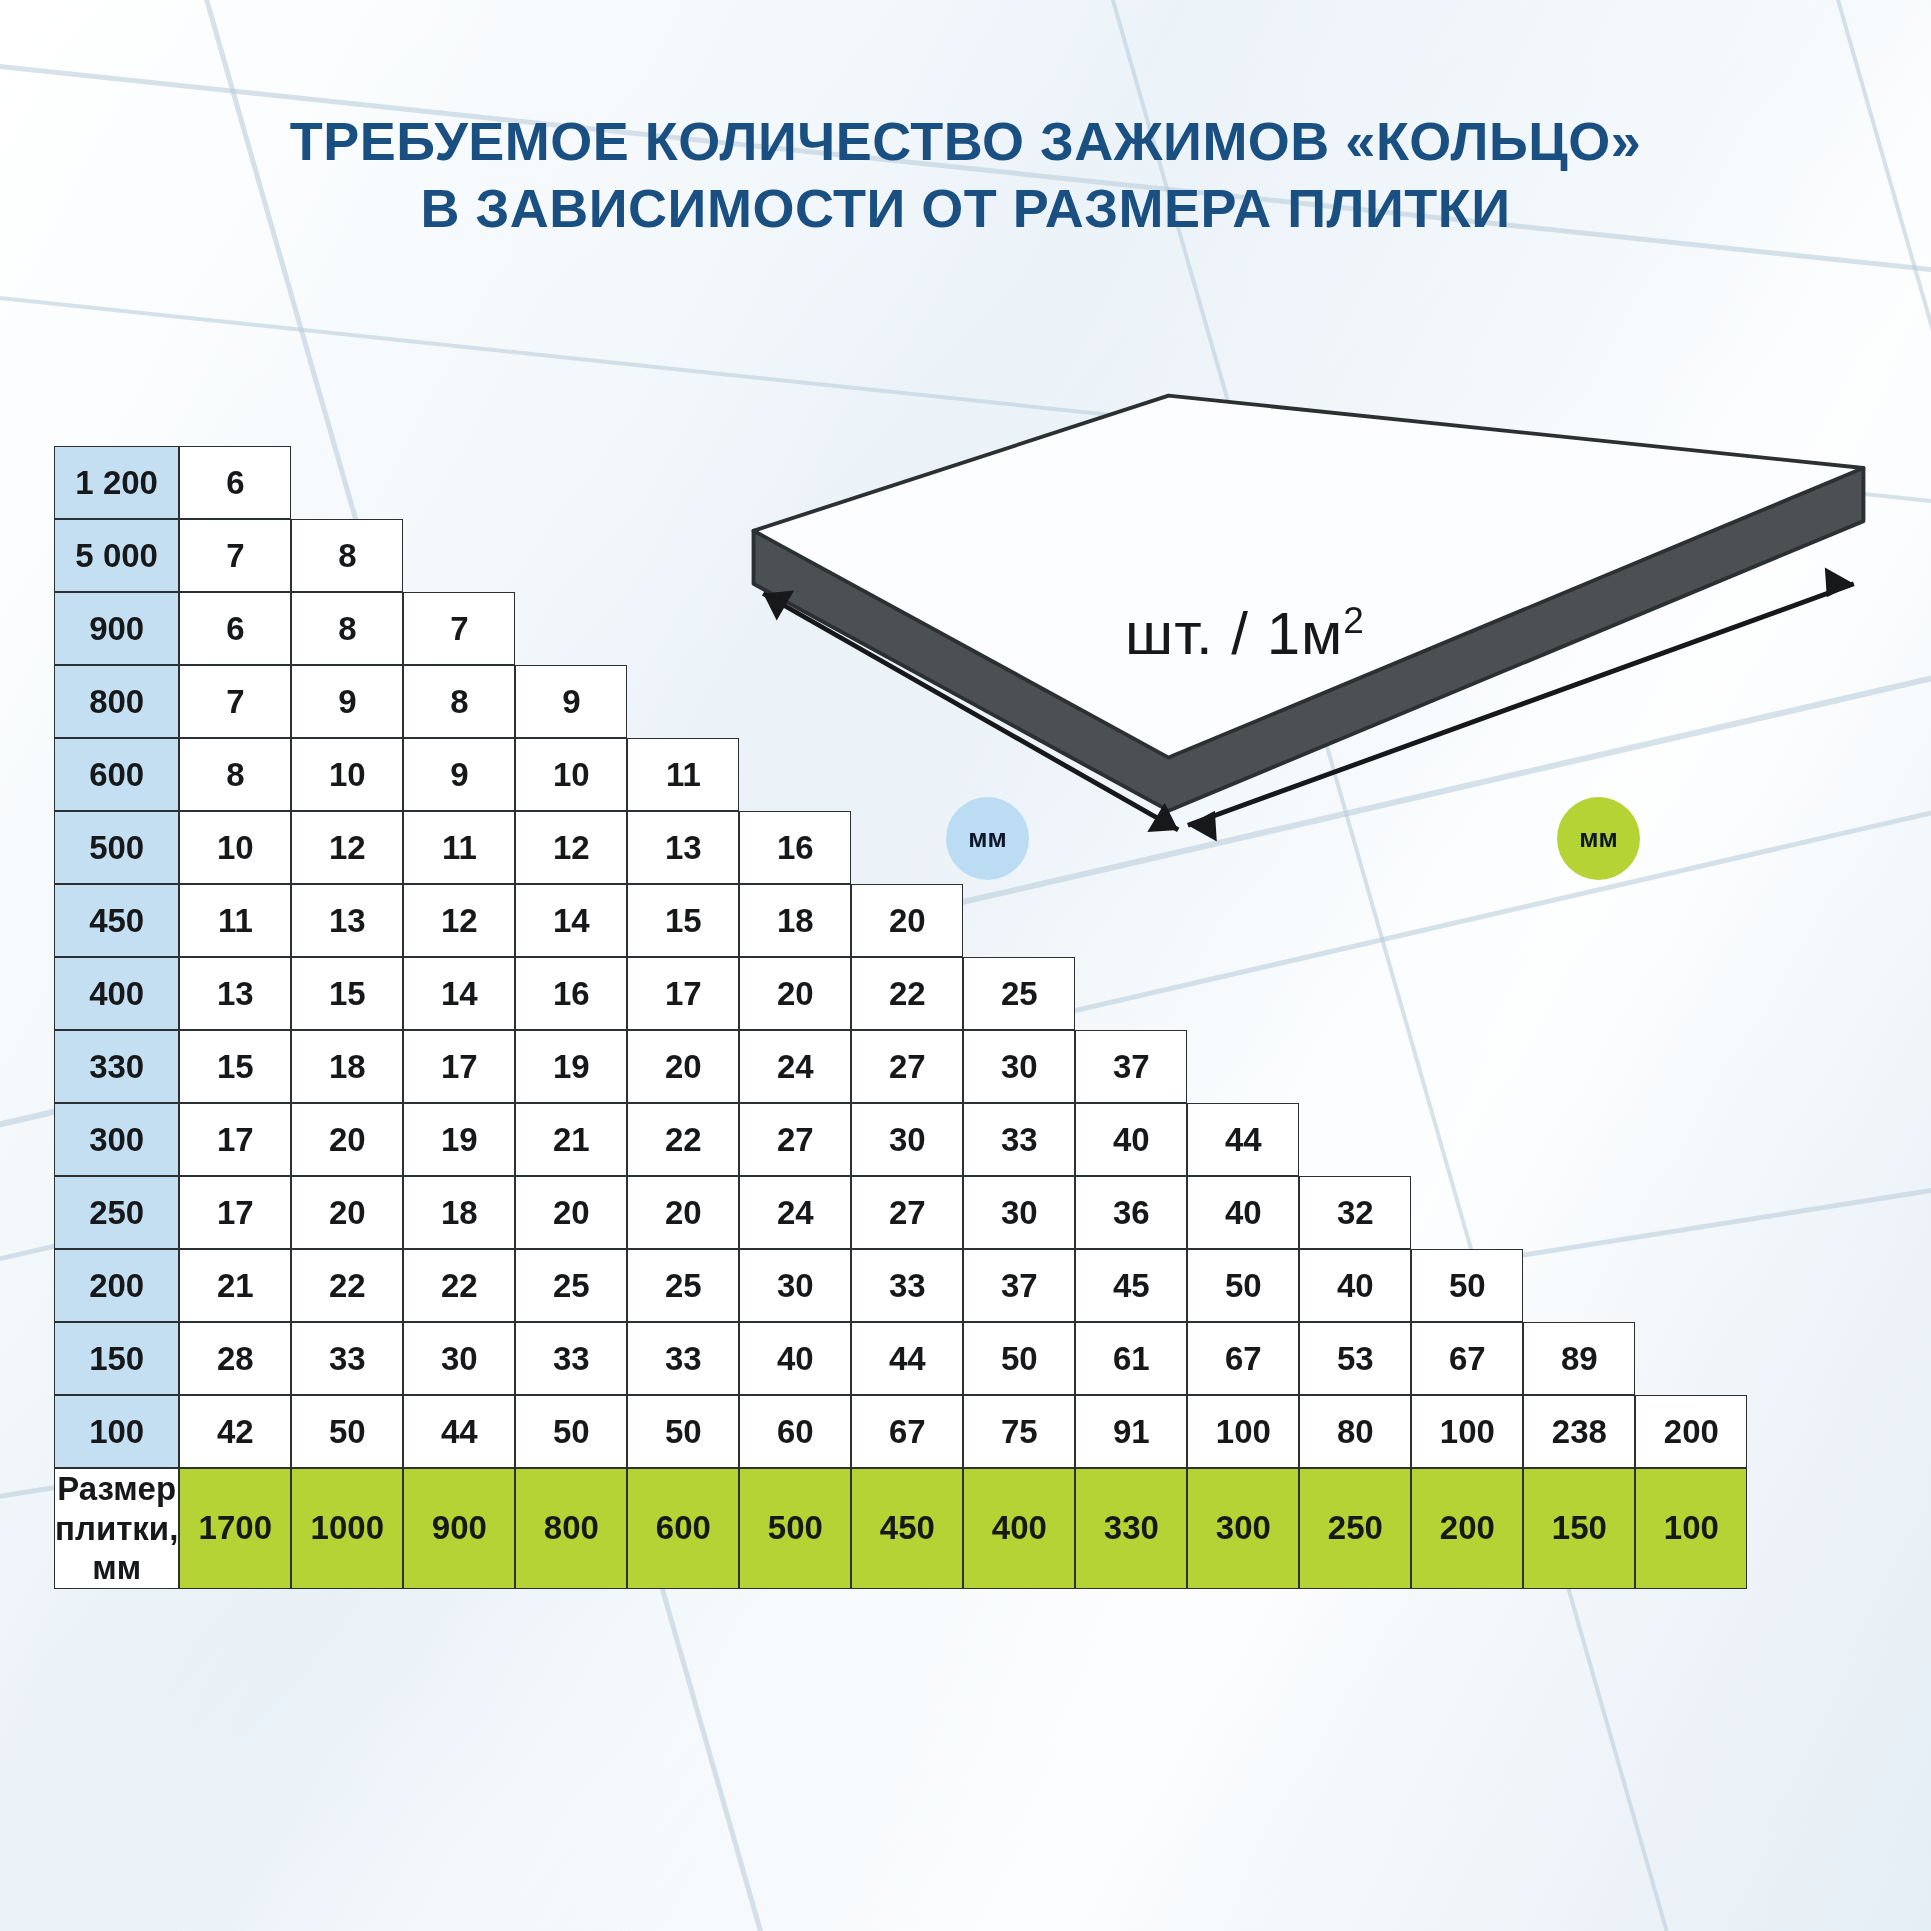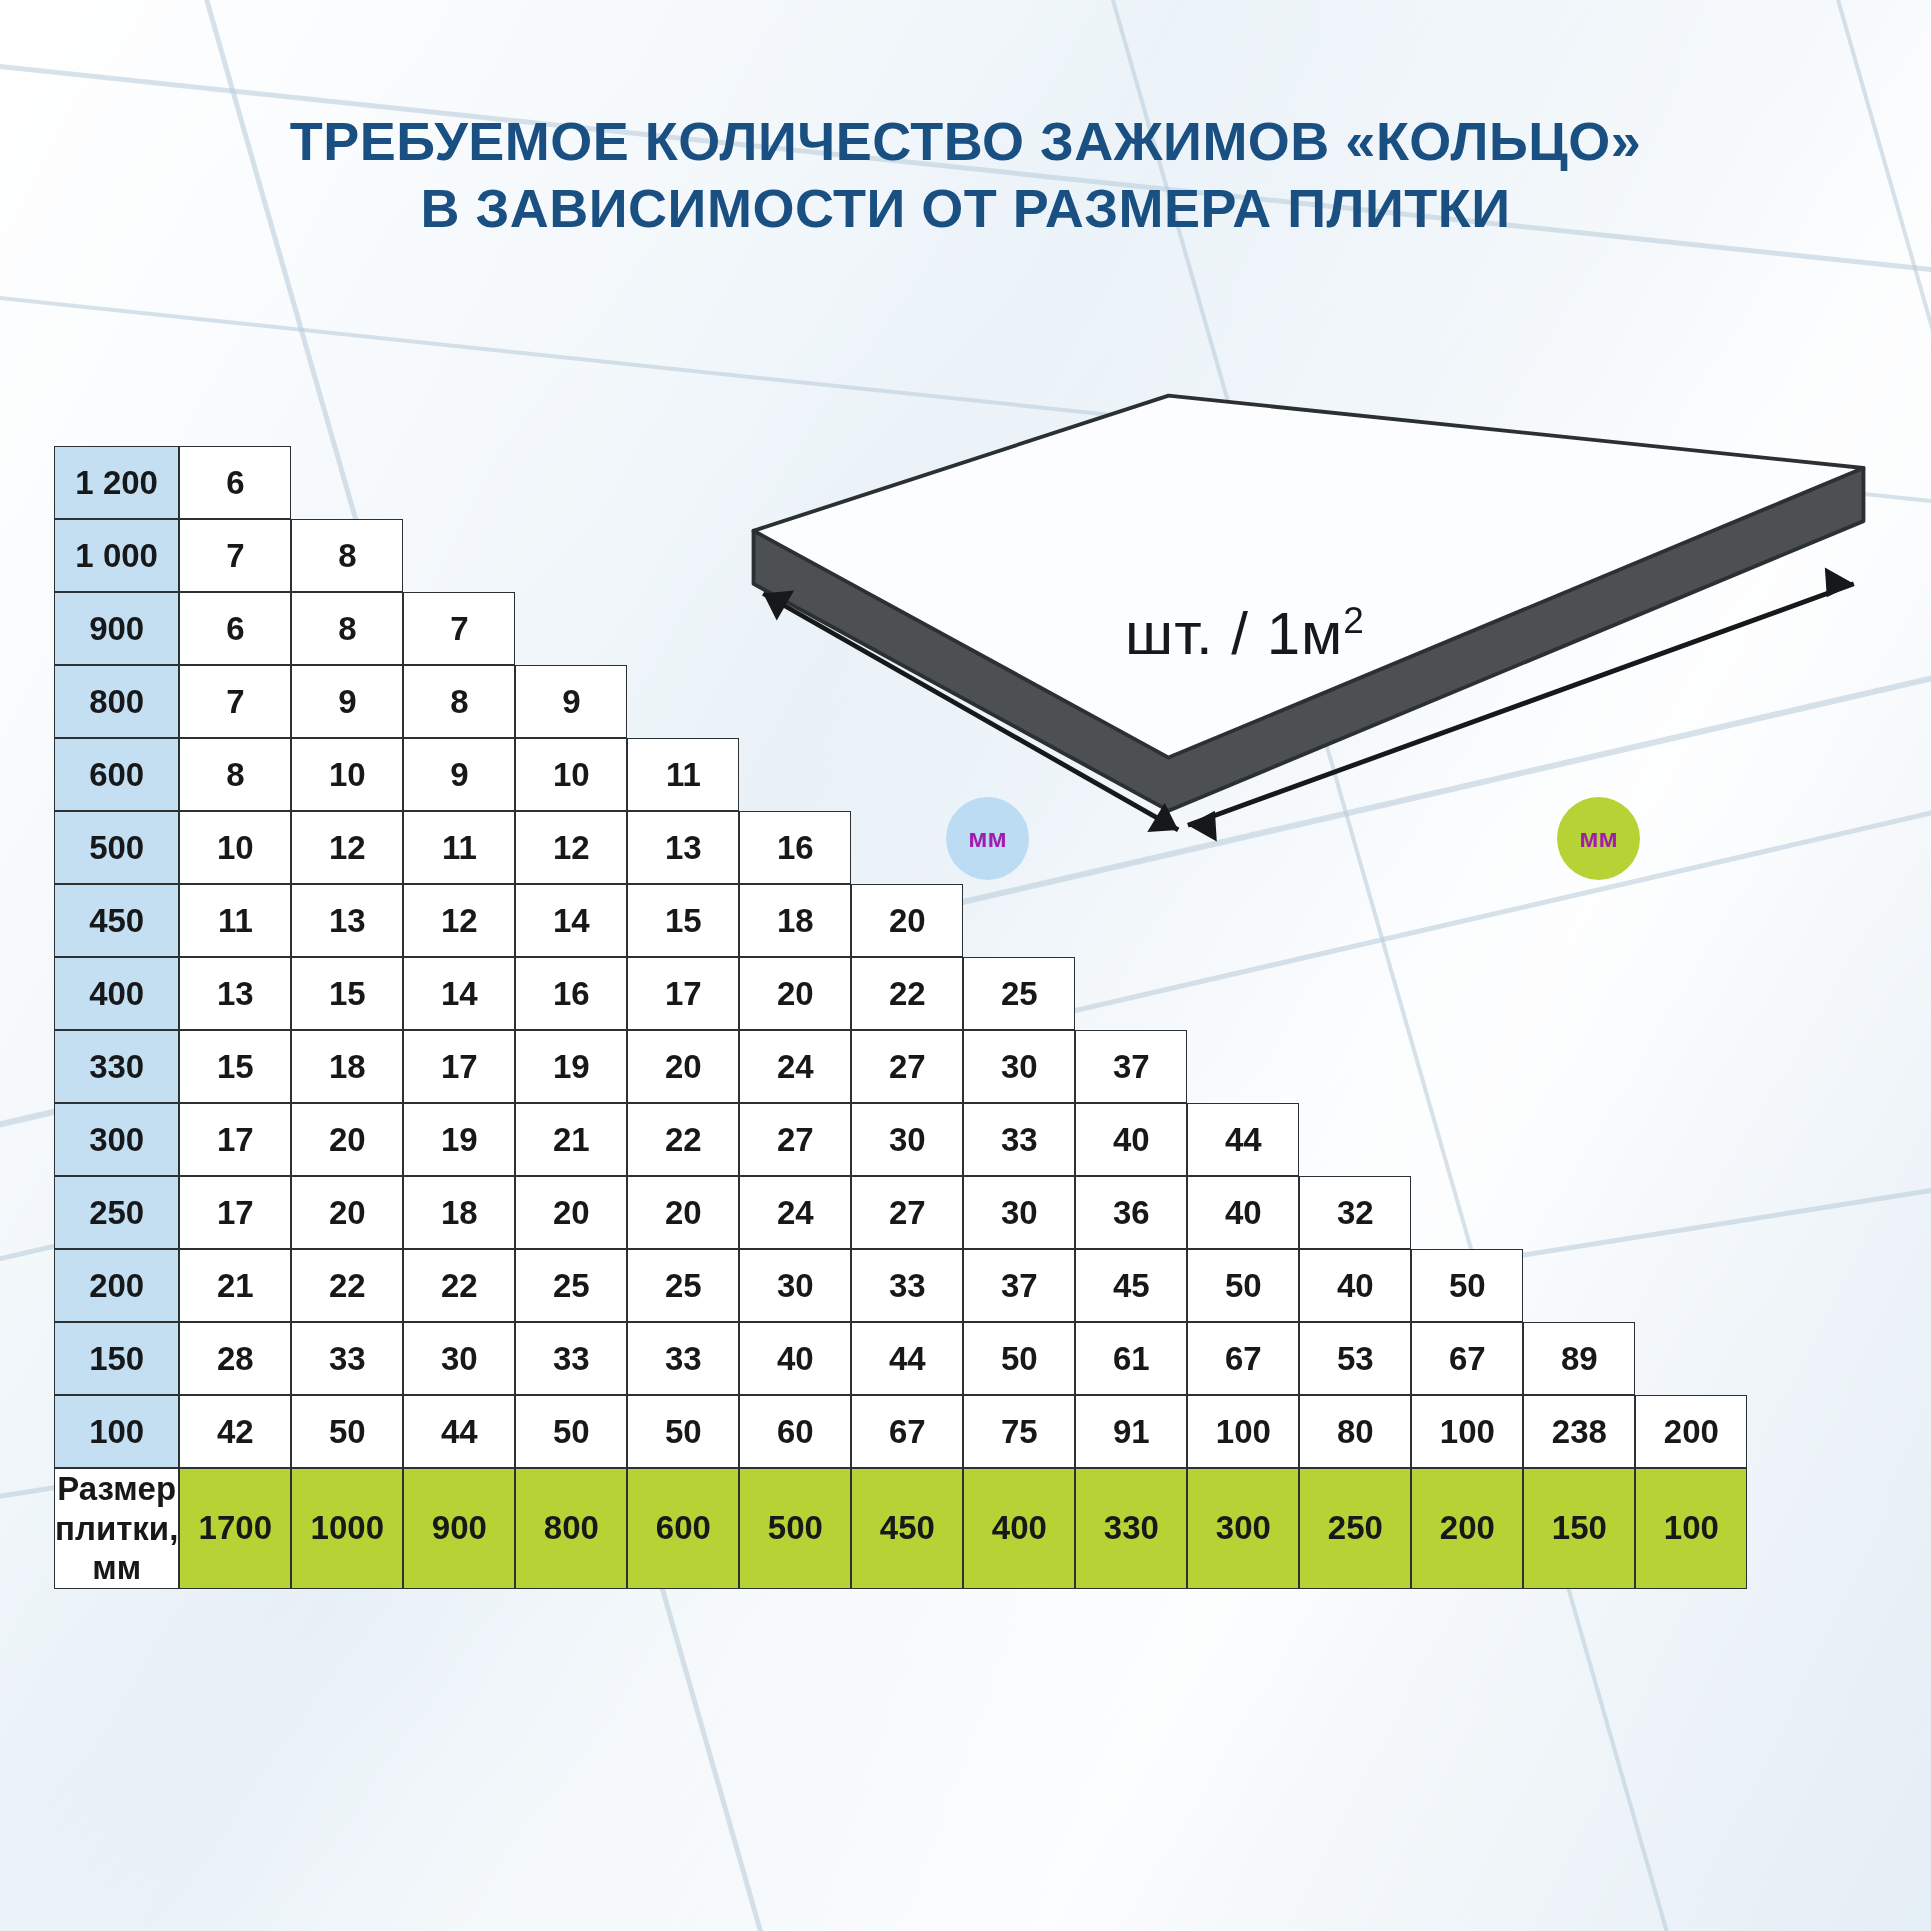--- a/index.html
+++ b/index.html
@@ -132,21 +132,21 @@
   .badge {
     position: absolute;
     width: 83px;
     height: 83px;
     border-radius: 50%;
     display: flex;
     align-items: center;
     justify-content: center;
     font-size: 26px;
     font-weight: bold;
-    color: #a21caf;
+    color: #0f172a;
   }
   #badge-left  { left: 946px;  top: 797px; background: #bbdcf3; }
   #badge-right { left: 1557px; top: 797px; background: #b5d334; }
 </style>
 </head>
 <body>
 
 <div id="stage">
 
   <div class="bgwash" style="left:0;top:0;width:1931px;height:1931px;
@@ -207,21 +207,21 @@
             <td class="empty"></td>
             <td class="empty"></td>
             <td class="empty"></td>
             <td class="empty"></td>
             <td class="empty"></td>
             <td class="empty"></td>
             <td class="empty"></td>
             <td class="empty"></td>
           </tr>
           <tr>
-            <td class="rowhead">1 000</td>
+            <td class="rowhead">5 000</td>
             <td class="val">7</td>
             <td class="val">8</td>
             <td class="empty"></td>
             <td class="empty"></td>
             <td class="empty"></td>
             <td class="empty"></td>
             <td class="empty"></td>
             <td class="empty"></td>
             <td class="empty"></td>
             <td class="empty"></td>

